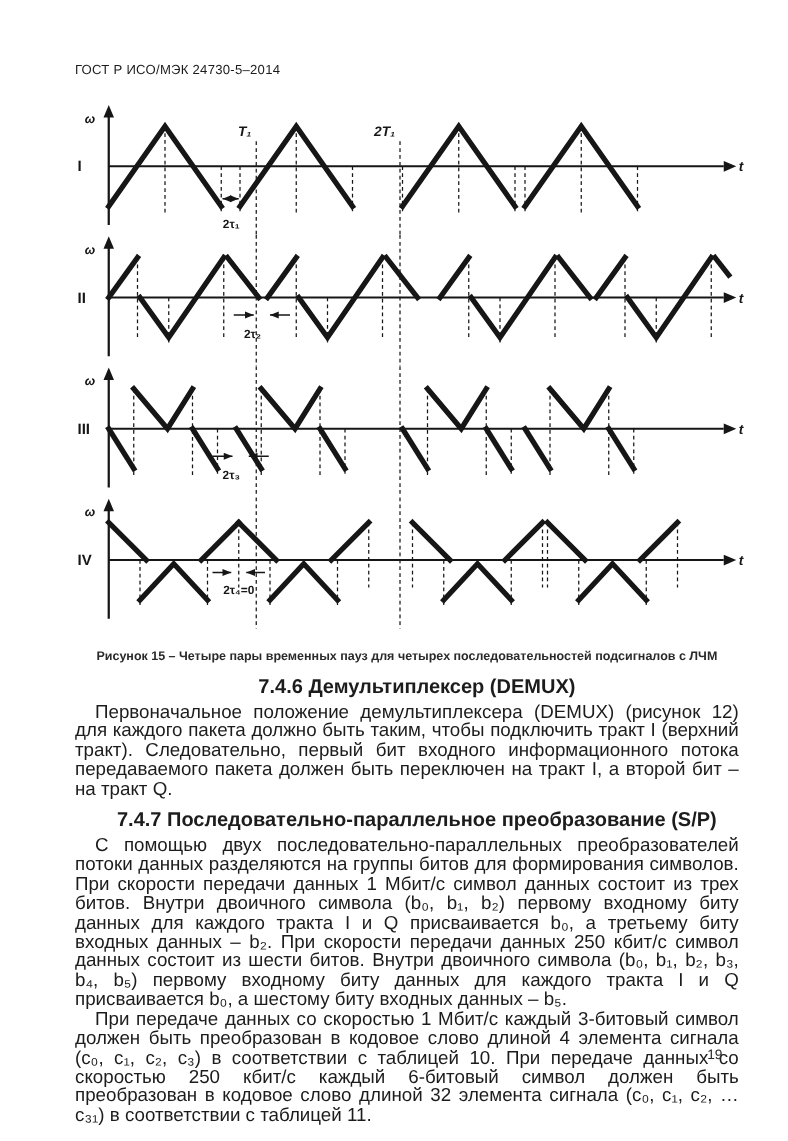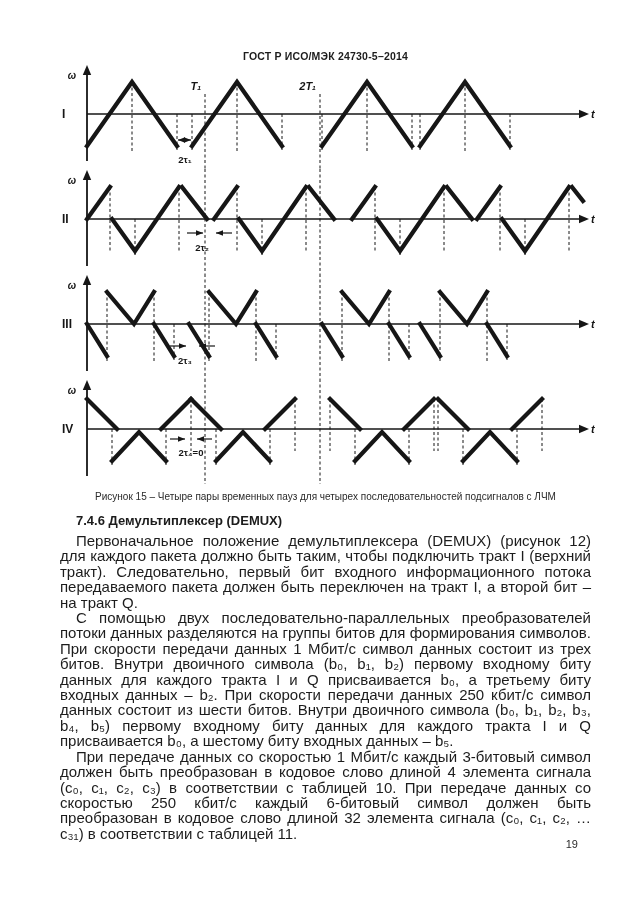--- a/index.html
+++ b/index.html
@@ -7,42 +7,44 @@
     position:relative;
     width:630px;height:913px;
     background:#ffffff;
     font-family:"Liberation Sans","DejaVu Sans",sans-serif;
     color:#1c1c1c;
     box-sizing:border-box;
     padding:50px 39px 0 60px;
     overflow:hidden;
   }
   .doc-header{
-    text-align:center;
+    text-align:left;
     font-size:10.5px;
-    font-weight:bold;
+    font-weight:normal;
     color:#1c1c1c;
-    margin-bottom:2px;
+    margin-bottom:21px;
     letter-spacing:.2px;
   }
   .figure{margin-left:-8px;line-height:0;}
   .figure svg{display:block;}
   .fig-caption{
     text-align:center;
     font-size:10px;
     color:#2a2a2a;
-    margin:6px 0 10px 0;
+    margin:16px 0 10px 0;
     line-height:13px;
+    font-weight:bold;
   }
   .sec-heading{
-    font-size:13px;
+    font-size:16px;
     font-weight:bold;
     margin:10px 0 5px 0;
     text-indent:16px;
     line-height:15px;
+    text-align:center;
   }
   .sec-para{
     font-size:15px;
     line-height:15.4px;
     text-align:justify;
     text-indent:16px;
     margin:0;
   }
   .page-number{
     position:absolute;
@@ -217,20 +219,21 @@
     </div>
 
   <div class="fig-caption">Рисунок 15 – Четыре пары временных пауз для четырех последовательностей подсигналов с ЛЧМ</div>
 
   <div class="sec">
     <div class="sec-heading">7.4.6 Демультиплексер (DEMUX)</div>
     <p class="sec-para">Первоначальное положение демультиплексера (DEMUX) (рисунок 12) для каждого пакета должно быть таким, чтобы подключить тракт I (верхний тракт). Следовательно, первый бит входного информационного потока передаваемого пакета должен быть переключен на тракт I, а второй бит – на тракт Q.</p>
   </div>
 
   <div class="sec">
+    <div class="sec-heading">7.4.7 Последовательно-параллельное преобразование (S/P)</div>
     <p class="sec-para">С помощью двух последовательно-параллельных преобразователей потоки данных разделяются на группы битов для формирования символов. При скорости передачи данных 1 Мбит/с символ данных состоит из трех битов. Внутри двоичного символа (b₀, b₁, b₂) первому входному биту данных для каждого тракта I и Q присваивается b₀, а третьему биту входных данных – b₂. При скорости передачи данных 250 кбит/с символ данных состоит из шести битов. Внутри двоичного символа (b₀, b₁, b₂, b₃, b₄, b₅) первому входному биту данных для каждого тракта I и Q присваивается b₀, а шестому биту входных данных – b₅.</p>
   </div>
 
   <div class="sec">
     <p class="sec-para">При передаче данных со скоростью 1 Мбит/с каждый 3-битовый символ должен быть преобразован в кодовое слово длиной 4 элемента сигнала (c₀, c₁, c₂, c₃) в соответствии с таблицей 10. При передаче данных со скоростью 250 кбит/с каждый 6-битовый символ должен быть преобразован в кодовое слово длиной 32 элемента сигнала (c₀, c₁, c₂, … c₃₁) в соответствии с таблицей 11.</p>
   </div>
 
   <div class="page-number">19</div>
 
 </div>

